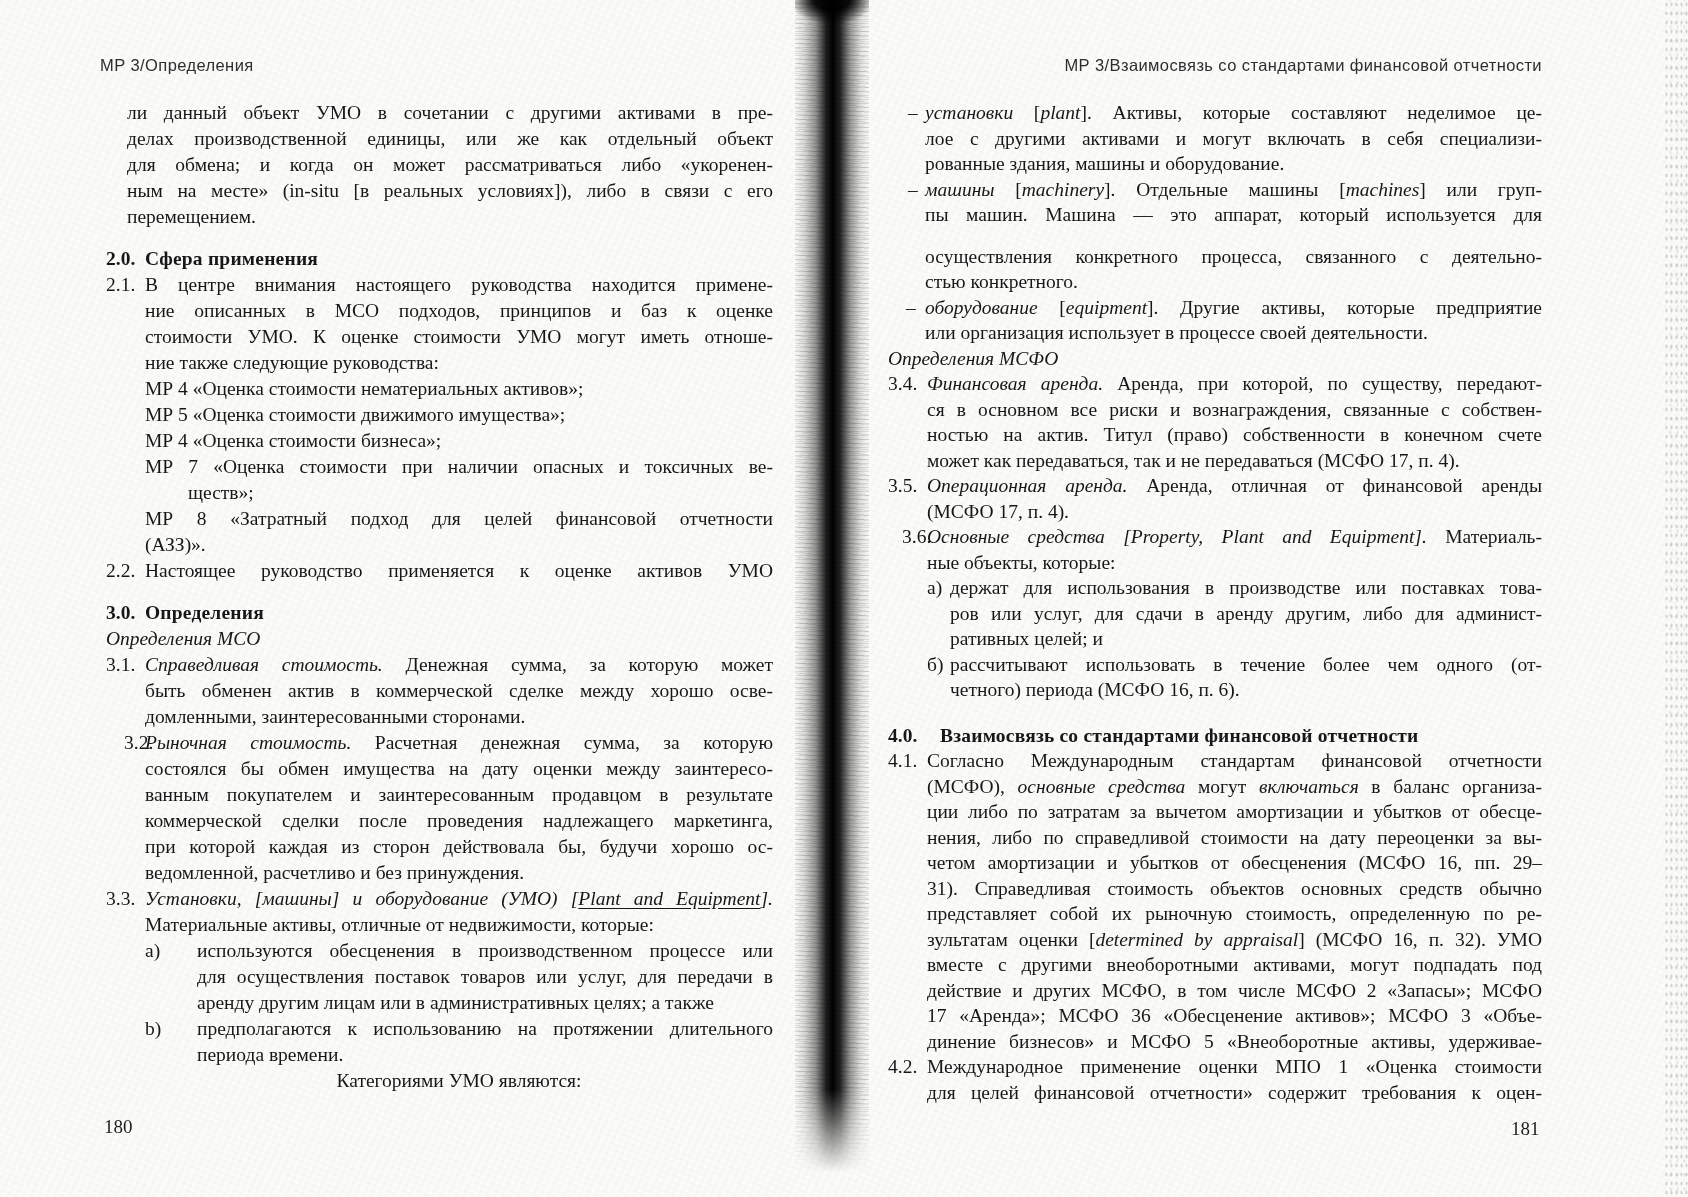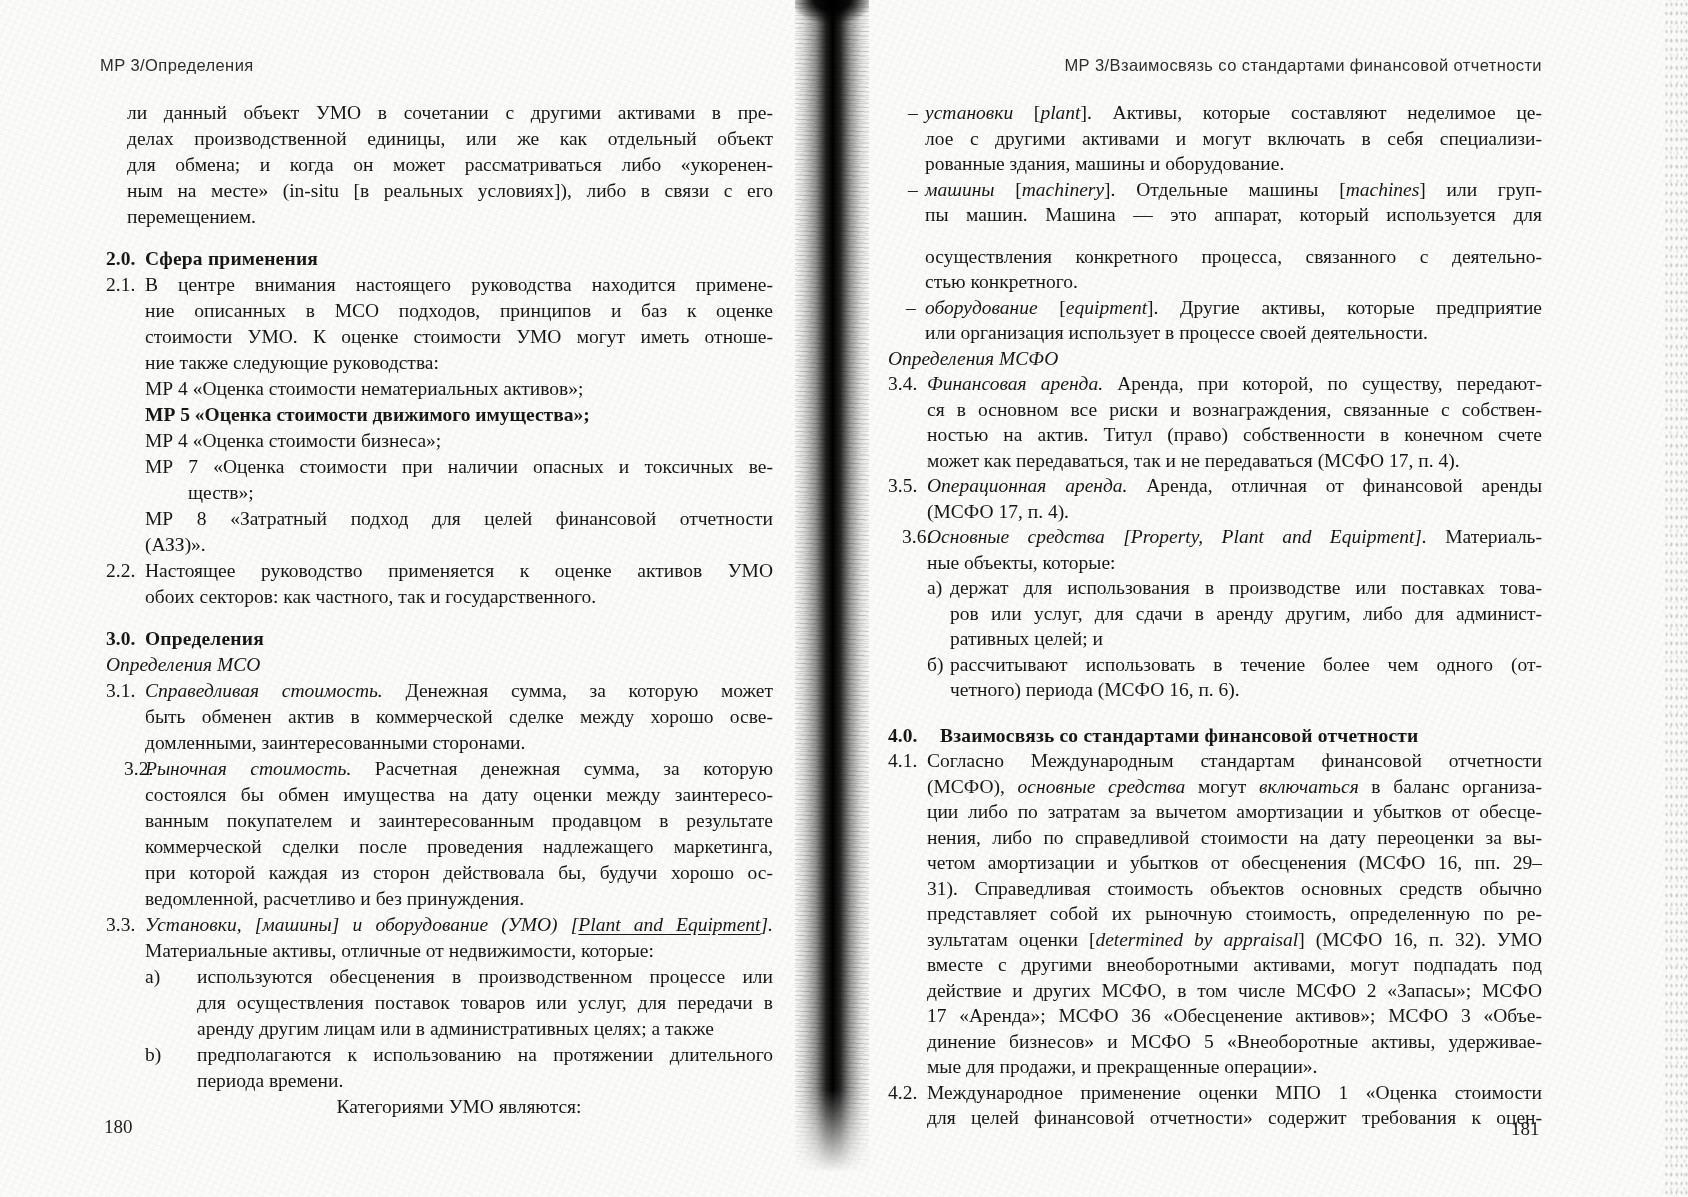--- a/index.html
+++ b/index.html
@@ -71,28 +71,27 @@
     <div class="tl j" style="padding-left: 21px;"><span class="seg-n">делах производственной единицы, или же как отдельный объект</span></div>
     <div class="tl j" style="padding-left: 21px;"><span class="seg-n">для обмена; и когда он может рассматриваться либо «укоренен-</span></div>
     <div class="tl j" style="padding-left: 21px;"><span class="seg-n">ным на месте» (in-situ [в реальных условиях]), либо в связи с его</span></div>
     <div class="tl" style="padding-left: 21px;"><span class="seg-n">перемещением.</span></div>
     <div class="tl" style="margin-top: 16px; padding-left: 39px;"><span class="lab b" style="left: 0px;">2.0.</span><span class="seg-b">Сфера применения</span></div>
     <div class="tl j" style="padding-left: 39px;"><span class="lab" style="left: 0px;">2.1.</span><span class="seg-n">В центре внимания настоящего руководства находится примене-</span></div>
     <div class="tl j" style="padding-left: 39px;"><span class="seg-n">ние описанных в МСО подходов, принципов и баз к оценке</span></div>
     <div class="tl j" style="padding-left: 39px;"><span class="seg-n">стоимости УМО. К оценке стоимости УМО могут иметь отноше-</span></div>
     <div class="tl" style="padding-left: 39px;"><span class="seg-n">ние также следующие руководства:</span></div>
     <div class="tl" style="padding-left: 39px;"><span class="seg-n">МР 4 «Оценка стоимости нематериальных активов»;</span></div>
-    <div class="tl" style="padding-left: 39px; font-weight: bold;"><span class="seg-n">МР 5 «Оценка стоимости движимого имущества»;</span></div>
+    <div class="tl" style="padding-left: 39px;"><span class="seg-n">МР 5 «Оценка стоимости движимого имущества»;</span></div>
     <div class="tl" style="padding-left: 39px;"><span class="seg-n">МР 4 «Оценка стоимости бизнеса»;</span></div>
     <div class="tl j" style="padding-left: 39px;"><span class="seg-n">МР 7 «Оценка стоимости при наличии опасных и токсичных ве-</span></div>
     <div class="tl" style="padding-left: 82px;"><span class="seg-n">ществ»;</span></div>
     <div class="tl j" style="padding-left: 39px;"><span class="seg-n">МР 8 «Затратный подход для целей финансовой отчетности</span></div>
     <div class="tl" style="padding-left: 39px;"><span class="seg-n">(АЗЗ)».</span></div>
     <div class="tl j" style="padding-left: 39px;"><span class="lab" style="left: 0px;">2.2.</span><span class="seg-n">Настоящее руководство применяется к оценке активов УМО</span></div>
-    <div class="tl" style="padding-left: 39px;"><span class="seg-n">обоих секторов: как частного, так и государственного.</span></div>
     <div class="tl" style="margin-top: 16px; padding-left: 39px;"><span class="lab b" style="left: 0px;">3.0.</span><span class="seg-b">Определения</span></div>
     <div class="tl" style="padding-left: 0px;"><span class="seg-i">Определения МСО</span></div>
     <div class="tl j" style="padding-left: 39px;"><span class="lab" style="left: 0px;">3.1.</span><span class="seg-i">Справедливая стоимость.</span><span class="seg-n"> Денежная сумма, за которую может</span></div>
     <div class="tl j" style="padding-left: 39px;"><span class="seg-n">быть обменен актив в коммерческой сделке между хорошо осве-</span></div>
     <div class="tl" style="padding-left: 39px;"><span class="seg-n">домленными, заинтересованными сторонами.</span></div>
     <div class="tl j" style="padding-left: 39px;"><span class="lab" style="left: 18px;">3.2.</span><span class="seg-i">Рыночная стоимость.</span><span class="seg-n"> Расчетная денежная сумма, за которую</span></div>
     <div class="tl j" style="padding-left: 39px;"><span class="seg-n">состоялся бы обмен имущества на дату оценки между заинтересо-</span></div>
     <div class="tl j" style="padding-left: 39px;"><span class="seg-n">ванным покупателем и заинтересованным продавцом в результате</span></div>
     <div class="tl j" style="padding-left: 39px;"><span class="seg-n">коммерческой сделки после проведения надлежащего маркетинга,</span></div>
     <div class="tl j" style="padding-left: 39px;"><span class="seg-n">при которой каждая из сторон действовала бы, будучи хорошо ос-</span></div>
@@ -136,21 +135,20 @@
     <div class="tl j" style="padding-left: 39px;"><span class="seg-n">ции либо по затратам за вычетом амортизации и убытков от обесце-</span></div>
     <div class="tl j" style="padding-left: 39px;"><span class="seg-n">нения, либо по справедливой стоимости на дату переоценки за вы-</span></div>
     <div class="tl j" style="padding-left: 39px;"><span class="seg-n">четом амортизации и убытков от обесценения (МСФО 16, пп. 29–</span></div>
     <div class="tl j" style="padding-left: 39px;"><span class="seg-n">31). Справедливая стоимость объектов основных средств обычно</span></div>
     <div class="tl j" style="padding-left: 39px;"><span class="seg-n">представляет собой их рыночную стоимость, определенную по ре-</span></div>
     <div class="tl j" style="padding-left: 39px;"><span class="seg-n">зультатам оценки [</span><span class="seg-i">determined by appraisal</span><span class="seg-n">] (МСФО 16, п. 32). УМО</span></div>
     <div class="tl j" style="padding-left: 39px;"><span class="seg-n">вместе с другими внеоборотными активами, могут подпадать под</span></div>
     <div class="tl j" style="padding-left: 39px;"><span class="seg-n">действие и других МСФО, в том числе МСФО 2 «Запасы»; МСФО</span></div>
     <div class="tl j" style="padding-left: 39px;"><span class="seg-n">17 «Аренда»; МСФО 36 «Обесценение активов»; МСФО 3 «Объе-</span></div>
     <div class="tl j" style="padding-left: 39px;"><span class="seg-n">динение бизнесов» и МСФО 5 «Внеоборотные активы, удерживае-</span></div>
-    <div class="tl" style="padding-left: 39px;"><span class="seg-n">мые для продажи, и прекращенные операции».</span></div>
     <div class="tl j" style="padding-left: 39px;"><span class="lab" style="left: 0px;">4.2.</span><span class="seg-n">Международное применение оценки МПО 1 «Оценка стоимости</span></div>
     <div class="tl j" style="padding-left: 39px;"><span class="seg-n">для целей финансовой отчетности» содержит требования к оцен-</span></div>
   </div>
 
 <div id="pnL" class="page-number">180</div>
 <div id="pnR" class="page-number">181</div>
 
 <div id="gutter"></div>
 <div id="edgeNoise"></div>
 

